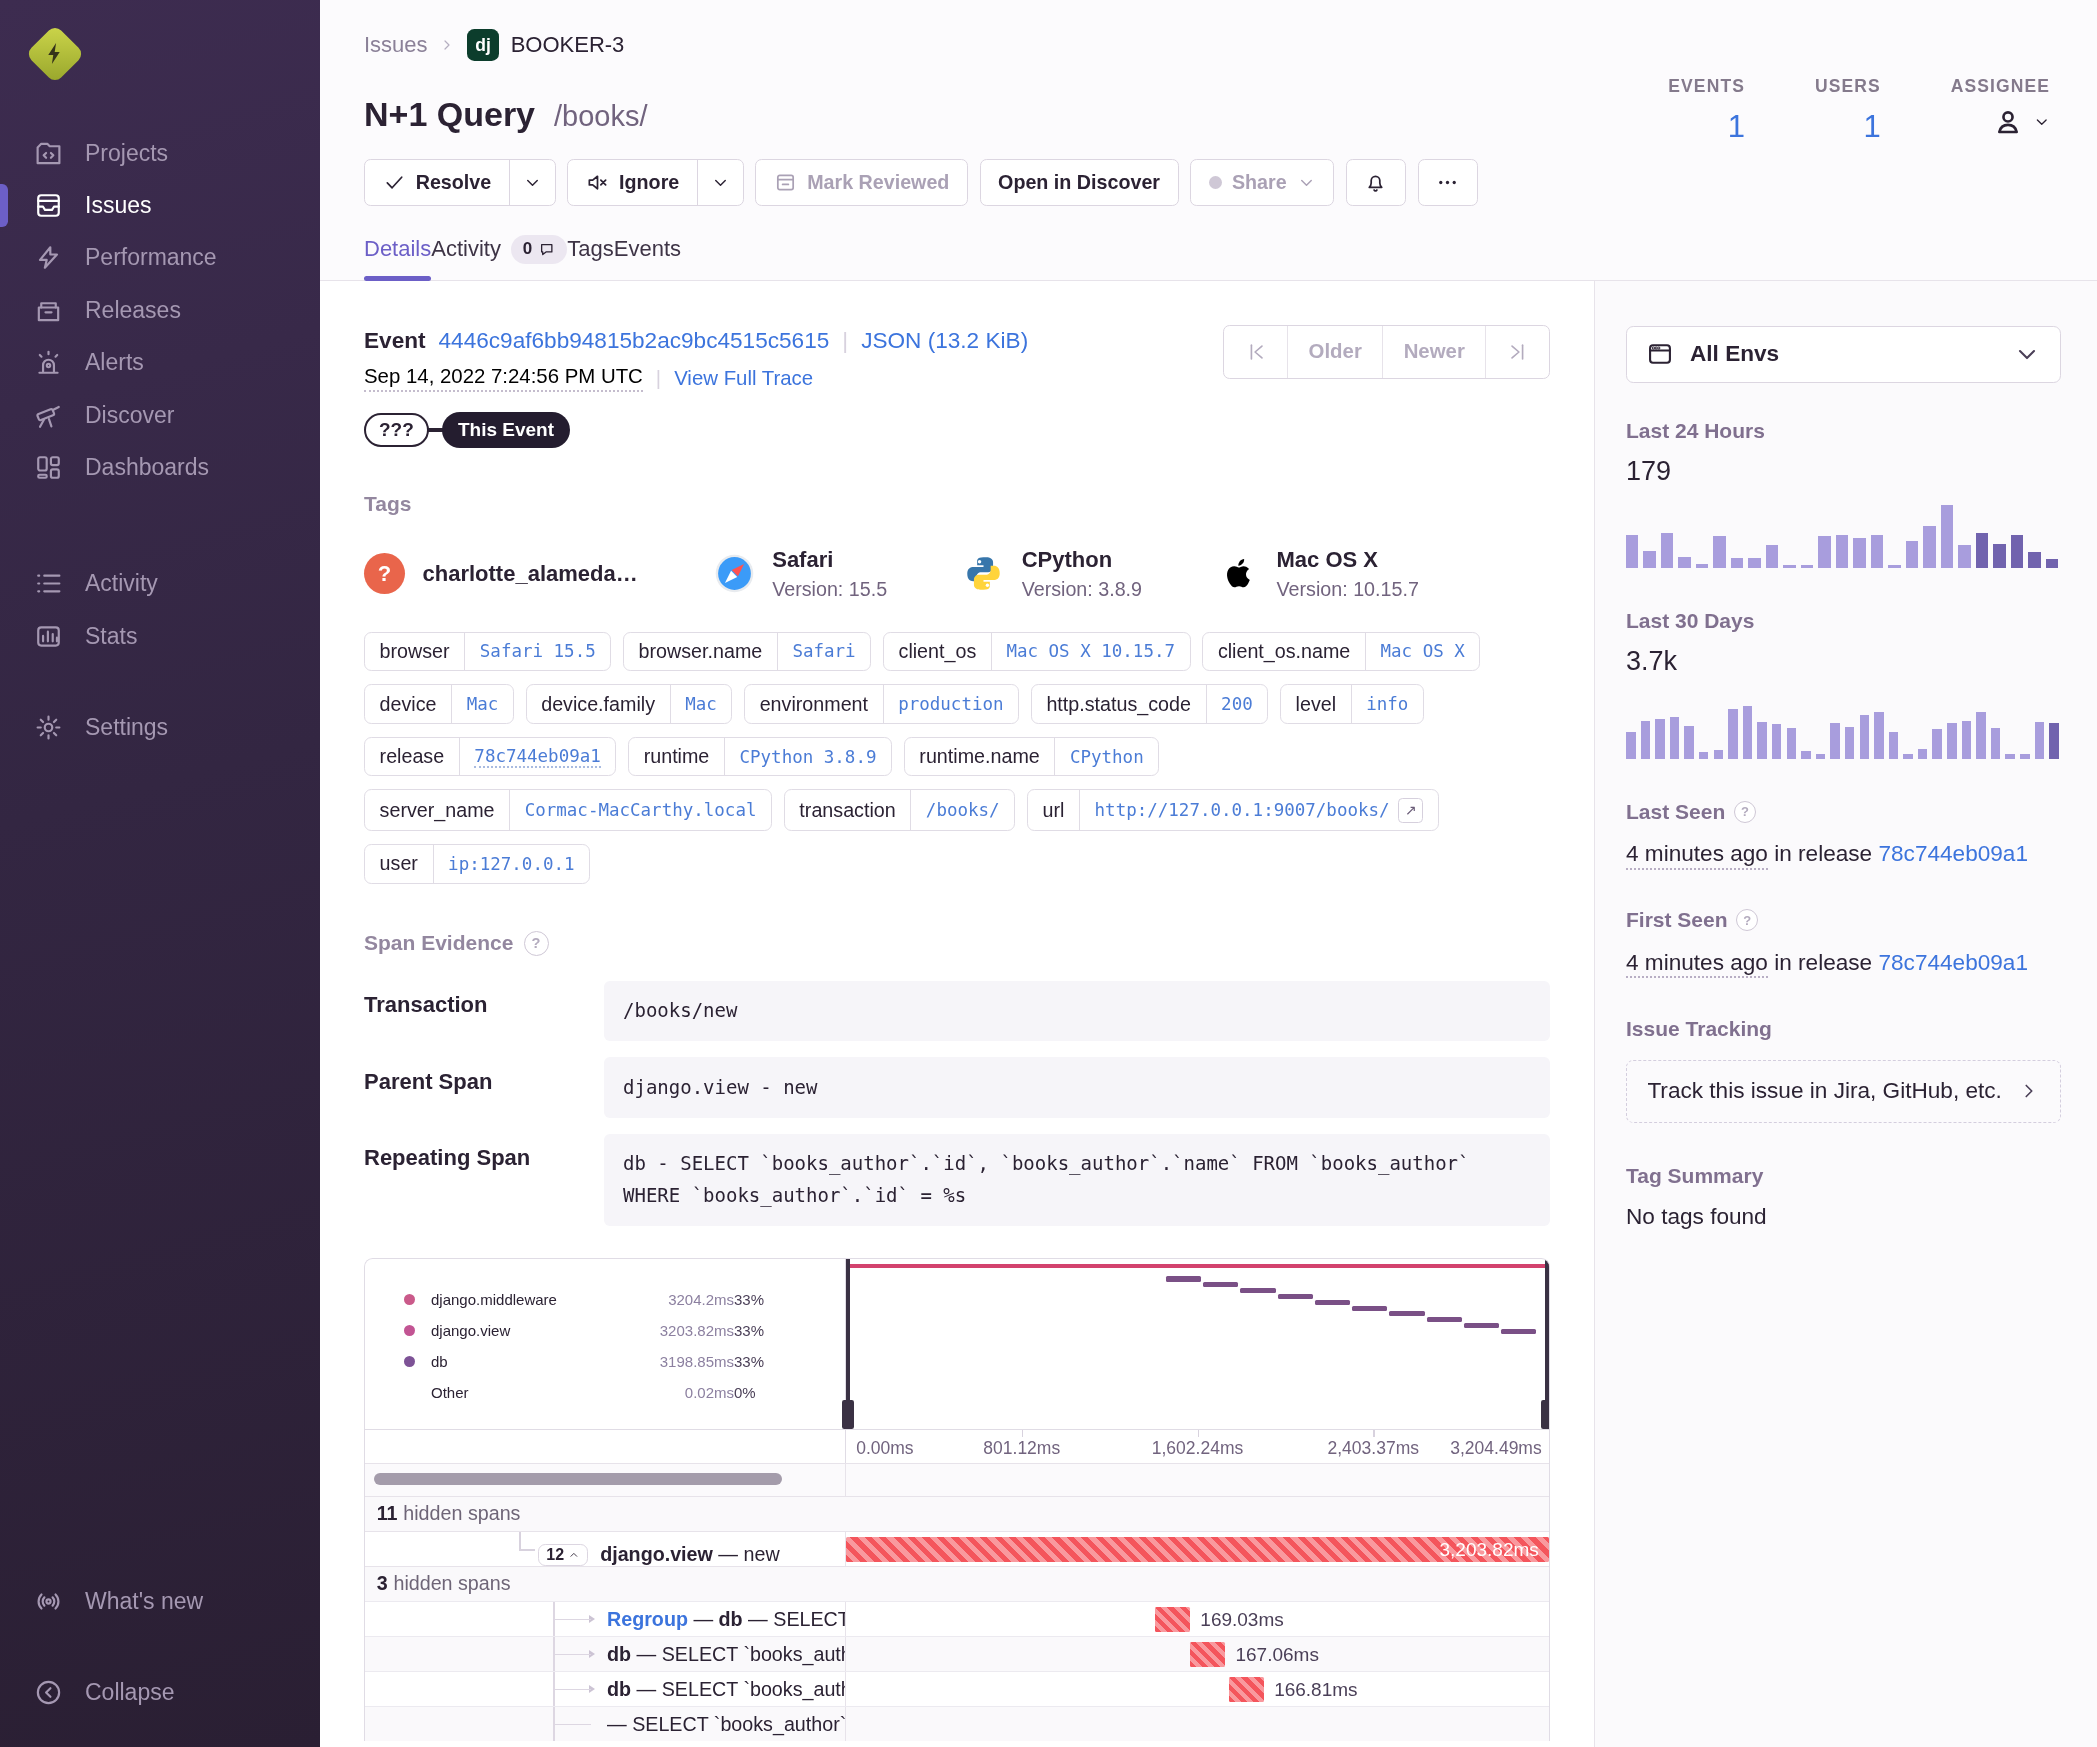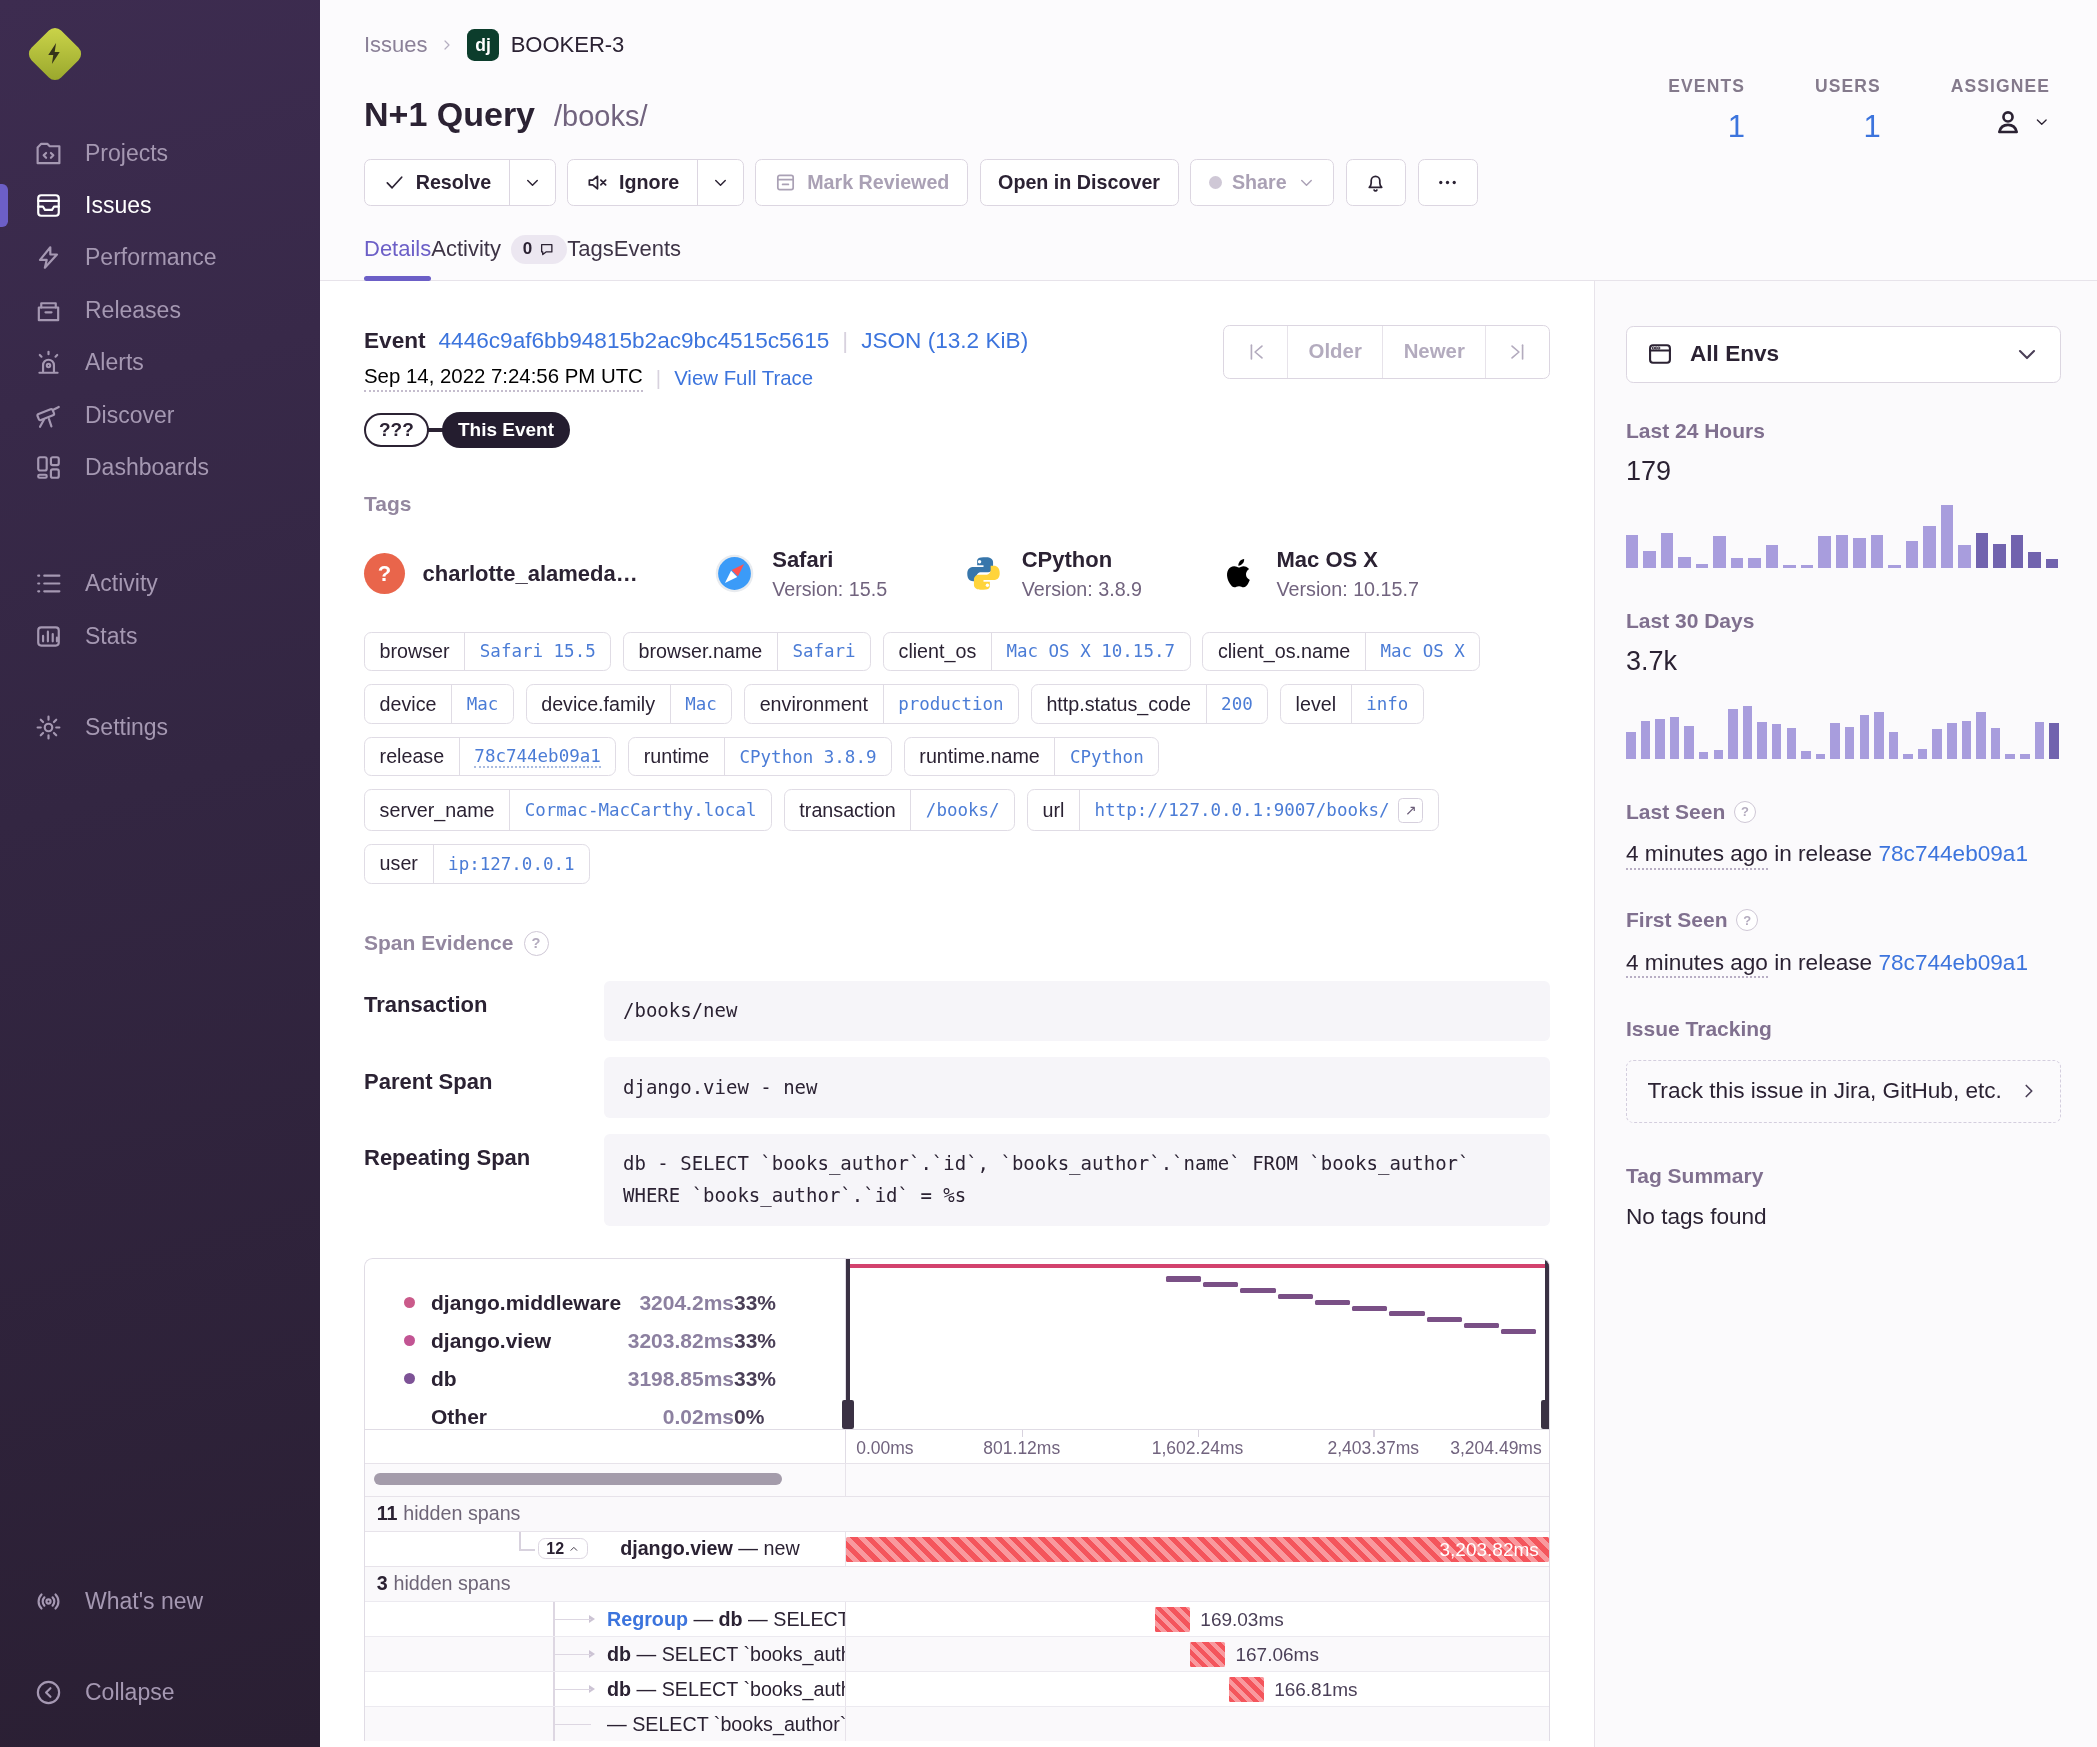--- a/index.html
+++ b/index.html
@@ -100,21 +100,21 @@
   .help-circ { width:25px; height:25px; border-radius:50%; border:1.8px solid #cfc8d6; color:#b3abbe; font-size:14.6px; font-weight:bold; display:grid; place-items:center; background:#fff; }
   .ev-rows { margin-top:25px; }
   .ev-kv { display:flex; margin-bottom:16px; }
   .ev-k { width:240px; flex:none; font-size:22px; font-weight:bold; padding-top:11.7px; }
   .ev-v { flex:1; background:#f6f5f9; border-radius:5.8px; padding:14.6px 19px; font-family:"DejaVu Sans Mono", monospace; font-size:19px; line-height:1.65; color:#2b2233; }
 
   
   .wcard { margin-top:32px; border:1.5px solid #e0dce5; border-bottom:none; border-radius:8.7px 8.7px 0 0; overflow:hidden; }
   .wtop { display:flex; height:170px; }
   .legend { width:481px; flex:none; border-right:1.5px solid #e0dce5; padding:32px 29px 0 39px; }
-  .lrow { display:flex; align-items:center; margin-bottom:14px; font-size:21px;font-weight:bold; }
+  .lrow { display:flex; align-items:center; margin-bottom:14px; font-size:15px; }
   .ldot { width:11px; height:11px; border-radius:50%; margin-right:16px; flex:none; }
   .lname { color:#2b2233; }
   .lms { margin-left:auto; color:#8c80a0; }
   .lpct { width:82px; text-align:left; color:#4a3f57; }
   .minimap { flex:1; position:relative; }
   .pinkline { position:absolute; left:0; right:0; top:5.1px; height:4.4px; background:#d3426e; }
   .mdash { position:absolute; height:5.8px; width:5%; background:#7a5086; border-radius:1.5px; }
   .handle { position:absolute; top:0; bottom:0; width:3.6px; background:#3a3144; }
   .handle::after { content:""; position:absolute; bottom:0; width:12.4px; height:29px; background:#3a3144; border-radius:2.2px; left:-4.4px; }
   .handle.r { right:0; }
@@ -122,21 +122,21 @@
   .axis-spacer { width:481px; flex:none; border-right:1.5px solid #e0dce5; }
   .axis { flex:1; position:relative; font-size:17.5px; color:#71637e; }
   .tick { position:absolute; top:0; width:1.5px; height:7.3px; background:#d8d2de; }
   .alabel { position:absolute; top:8.7px; }
   .scrollrow { display:flex; border-top:1.5px solid #e7e3ea; height:33px; background:#fbfafc; }
   .scroll-left { width:481px; flex:none; border-right:1.5px solid #e7e3ea; padding:9.5px 0 0 8.7px; }
   .scrollpill { width:408px; height:12.4px; border-radius:6.6px; background:#a49cab; }
   .hiddenrow { border-top:1.5px solid #e7e3ea; background:#faf9fb; height:35px; display:flex; align-items:center; padding-left:11.7px; font-size:19.7px; color:#6e6577; gap:5.8px; }
   .hiddenrow b { color:#2b2233; }
   .prow { border-top:1.5px solid #e7e3ea; height:35px; display:flex; background:#fff; }
-  .prow-left { width:481px; flex:none; border-right:1.5px solid #e7e3ea; position:relative; display:flex; align-items:center; overflow:hidden;gap:20px; }
+  .prow-left { width:481px; flex:none; border-right:1.5px solid #e7e3ea; position:relative; display:flex; align-items:flex-end; overflow:hidden; }
   .prow-left::before { content:""; position:absolute; left:154px; top:0; height:17.5px; width:1.5px; background:#d8d2de; }
   .prow-left::after { content:""; position:absolute; left:154px; top:17.5px; width:16px; height:1.5px; background:#d8d2de; }
   .expand-badge { margin-left:173px; border:1.5px solid #dcd6e1; border-radius:7.3px; padding:0.7px 7.3px; font-size:16px; font-weight:bold; display:flex; align-items:center; gap:4.4px; background:#fff; }
   .expand-badge svg { width:11.7px; height:11.7px; }
   .prow-name { margin-left:11.7px; font-size:19.7px; white-space:nowrap; }
   .prow-bar { flex:1; position:relative; }
   .redbar { position:absolute; top:5.1px; height:25px; border-radius:1.5px; background:repeating-linear-gradient(45deg,#f4555c 0,#f4555c 5.1px,#f9999e 5.1px,#f9999e 10.2px); }
   .redbar.full { left:0; right:0; color:#fff; font-size:19px; text-align:right; line-height:25px; padding-right:10.2px; }
   .srow { border-top:1.1px solid #eceaf0; height:35px; display:flex; }
   .srow.alt { background:#faf9fb; }

